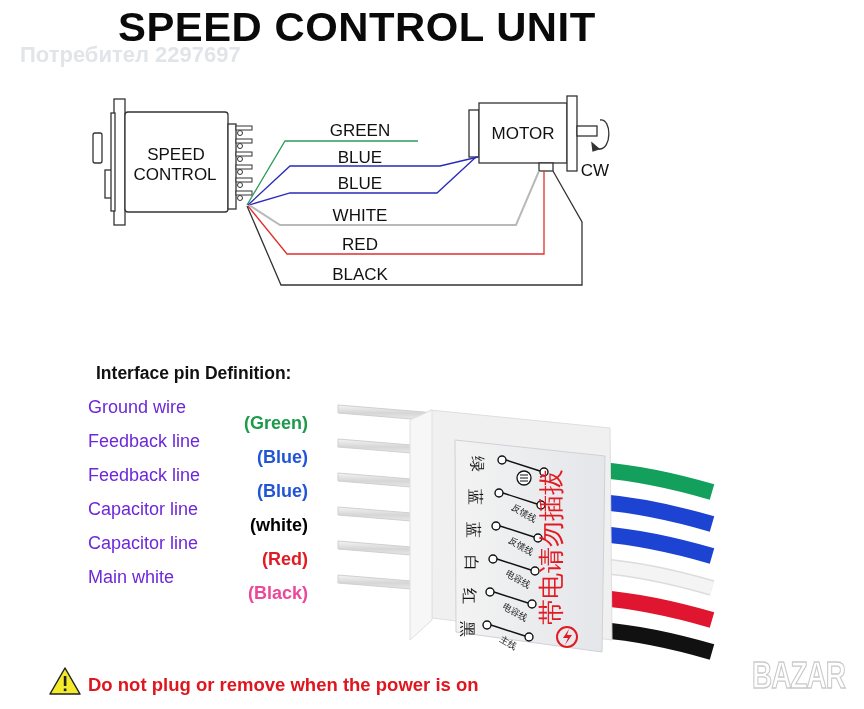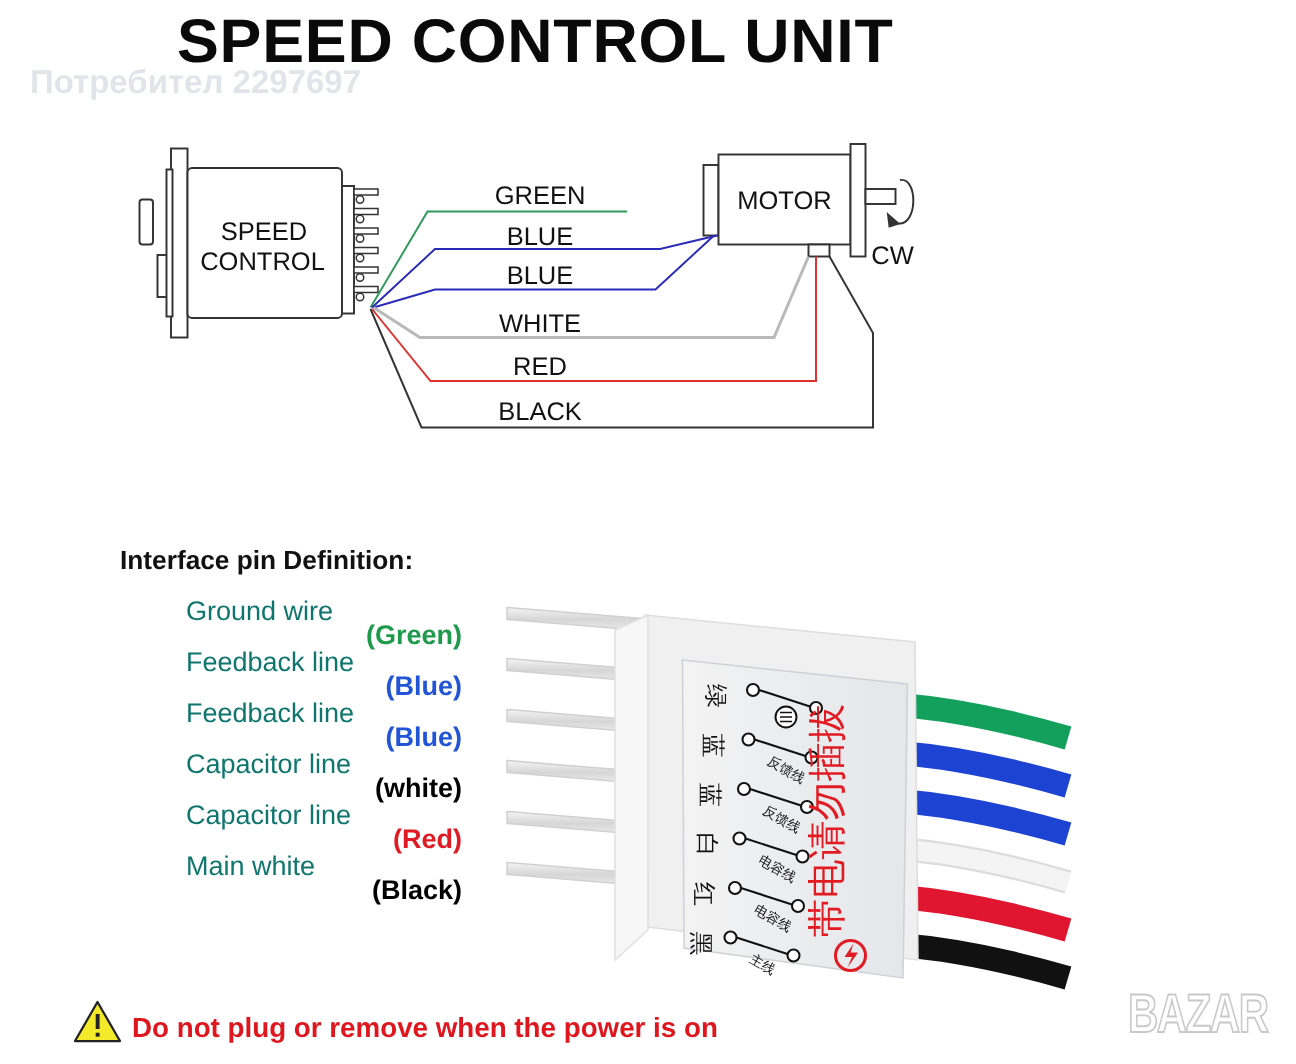--- a/index.html
+++ b/index.html
@@ -2,23 +2,23 @@
 <html><head>
 <meta charset="utf-8">
 <style>
   html, body { margin: 0; padding: 0; background: #ffffff; }
   body { width: 864px; height: 709px; position: relative; overflow: hidden; font-family: "Liberation Sans", sans-serif; }
   .abs { position: absolute; }
   #title { left: 118px; top: 4px; font-size: 41px; font-weight: bold; color: #0a0a0a; letter-spacing: 0.5px; transform: scaleX(1.02); transform-origin: left; white-space: nowrap; }
   #watermark { left: 20px; top: 16px; font-size: 22px; font-weight: bold; color: rgba(200,205,215,0.55); white-space: nowrap; margin-top: 26px; }
   svg { position: absolute; left: 0; top: 0; }
   .lbl { font-family: "Liberation Sans", sans-serif; font-size: 17px; fill: #111; }
-  #pin-title { left: 80px; top: 363px; font-size: 17.5px; font-weight: bold; color: #111; }
+  #pin-title { left: 96px; top: 363px; font-size: 17.5px; font-weight: bold; color: #111; }
   .pin-row { position: absolute; left: 88px; width: 220px; height: 26px; font-size: 18px; }
-  .pin-name { position: absolute; left: 0; top: 0; color: #0f766e; margin-left: 36px; }
+  .pin-name { position: absolute; left: 0; top: 0; color: #6d28d9; }
   .pin-color { position: absolute; right: 0; top: 0; font-weight: bold; margin-top: 16px; }
   #warning { left: 48px; top: 666px; display: flex; align-items: flex-end; font-weight: bold; }
   #warning-text { color: #e0161e; font-size: 18.5px; margin-left: 6px; }
   #bazar { left: 752px; top: 660px; font-size: 28px; font-weight: bold; color: #fff; -webkit-text-stroke: 1px #c9c9c9; letter-spacing: -1px; transform: scaleY(1.3); }
 </style>
 </head>
 <body>
 
 <div id="watermark" class="abs">Потребител 2297697</div>
 <div id="title" class="abs">SPEED CONTROL UNIT</div>
@@ -171,21 +171,21 @@
   <div class="pin-row" style="top:499px">
     <span class="pin-name">Capacitor line</span>
     <span class="pin-color" style="color: #000000;">(white)</span>
   </div>
   <div class="pin-row" style="top:533px">
     <span class="pin-name">Capacitor line</span>
     <span class="pin-color" style="color: rgb(224, 27, 36);">(Red)</span>
   </div>
   <div class="pin-row" style="top:567px">
     <span class="pin-name">Main white</span>
-    <span class="pin-color" style="color: #000000;">(Black)</span>
+    <span class="pin-color" style="color: #ec4899;">(Black)</span>
   </div>
 </div>
 
 <div id="warning" class="abs">
   <svg width="34" height="30" style="position:static">
     <polygon points="17,2 32,28 2,28" fill="#f2ea2a" stroke="#222" stroke-width="1.5" stroke-linejoin="round"></polygon>
     <rect x="15.8" y="10" width="2.6" height="10" fill="#222"></rect>
     <rect x="15.8" y="22.5" width="2.6" height="2.6" fill="#222"></rect>
   </svg>
   <span id="warning-text">Do not plug or remove when the power is on</span>

